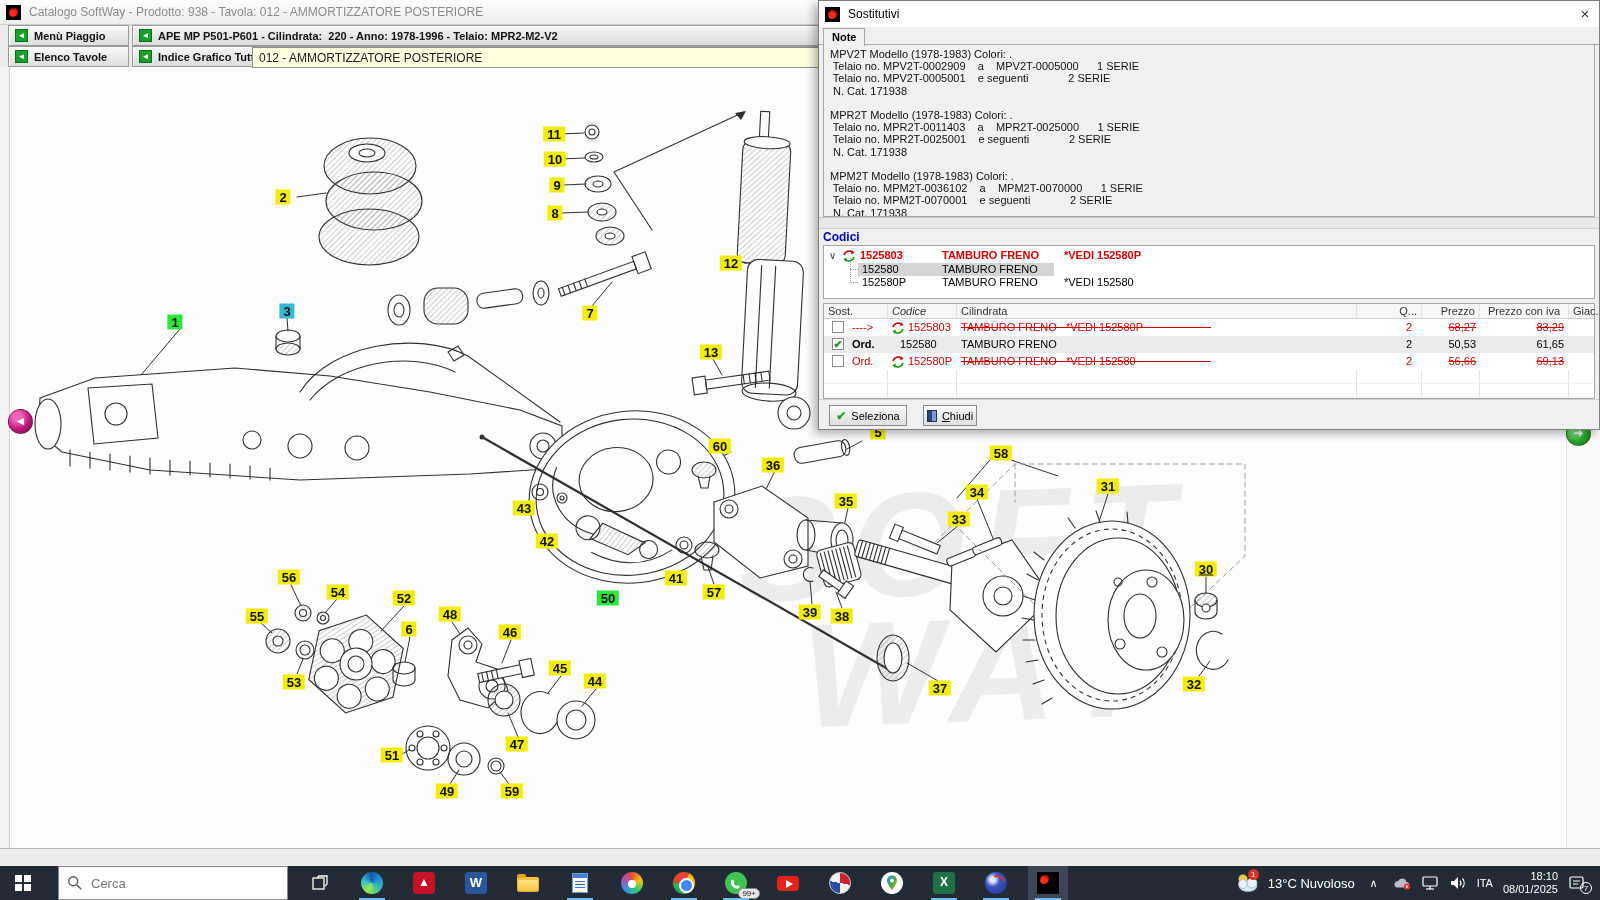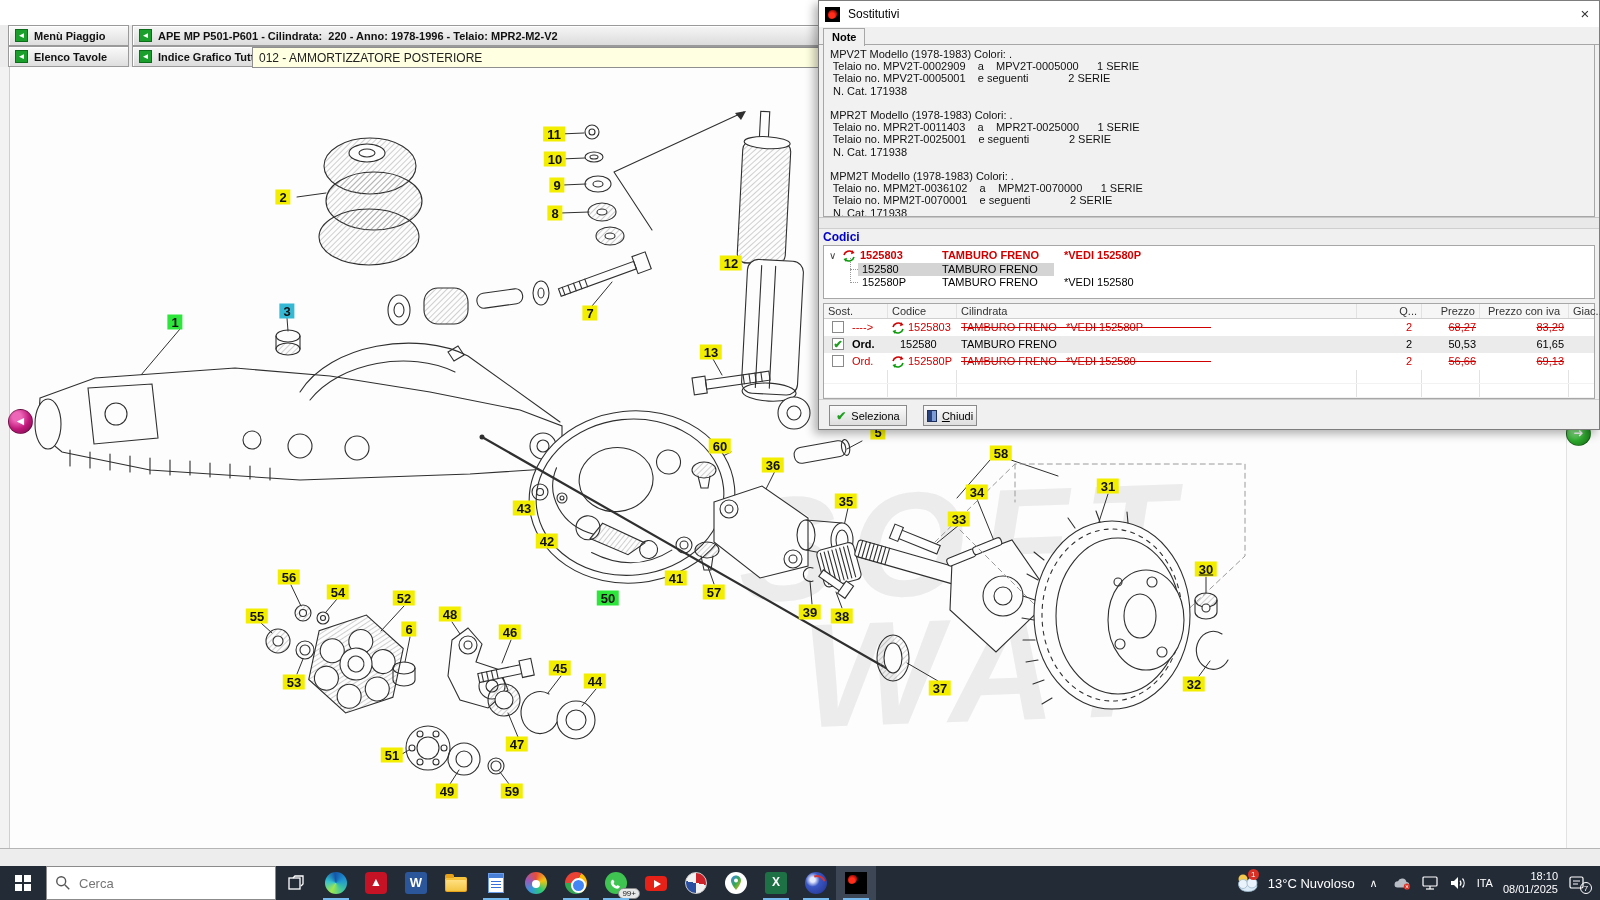--- a/index.html
+++ b/index.html
@@ -89,21 +89,21 @@
   .dotv { position:absolute; left:26px; top:12px; width:1px; height:23px; border-left:1px dotted #9a9a9a; }
   .doth { position:absolute; left:26px; width:8px; height:1px; border-top:1px dotted #9a9a9a; }
   .chev { position:absolute; left:5px; top:0; font-size:10px; color:#444; }
   .sub-ico { display:inline-block; width:12px; height:12px; vertical-align:-2px; }
   .trow .sub-ico { position:absolute; left:19px; top:1px; }
 
   #table-box { left:4px; top:302px; width:772px; height:96px; background:#fff; border:1px solid #a7a7a7; }
   .thead { position:absolute; left:0; top:0; width:770px; height:15px; background:#f6f6f6;
     border-bottom:1px solid #cfcfcf; font-size:11px; color:#333; }
   .col { position:absolute; top:0; height:100%; border-right:1px solid #e2e2e2; padding:1px 4px; }
-  .c-sost { left:0; width:64px; } .c-cod { left:64px; width:69px; } .c-desc { left:133px; width:400px; }
+  .c-sost { left:0; width:64px; } .c-cod { left:64px; width:69px;font-style:italic; } .c-desc { left:133px; width:400px; }
   .c-q { left:533px; width:65px; text-align:right; } .c-prz { left:598px; width:58px; text-align:right; }
   .c-iva { left:656px; width:89px; text-align:center; } .c-giac { left:745px; width:25px; border-right:none; }
   .drow { position:absolute; left:0; width:770px; height:17px; font-size:11px; line-height:17px; }
   #drow1 { top:15px; } #drow2 { top:32px; background:#ebebeb; } #drow3 { top:49px; }
   .cbx { position:absolute; left:8px; top:2px; width:12px; height:12px; background:#fff;
     border:1px solid #8a8a8a; font-size:11px; line-height:11px; text-align:center; color:#1f9e1f;
     font-weight:bold; }
   .sostlbl { position:absolute; left:28px; }
   .drow .sub-ico { position:absolute; left:68px; top:3px; }
   .codelbl { position:absolute; left:84px; }
@@ -123,21 +123,21 @@
     border:1px solid #8a8a8a; font-size:11px; display:flex; align-items:center; justify-content:center;
     gap:5px; cursor:pointer; }
   #btn-sel { left:10px; width:78px; } #btn-chiudi { left:104px; width:54px; }
   #btn-sel .ck { color:#1f9e1f; font-weight:bold; font-size:12px; }
   .door-ico { width:10px; height:12px; background:linear-gradient(90deg,#28427e 0 55%, #7d9bd6 55%);
     border:1px solid #1d2f5c; }
   #btn-chiudi .lbl::first-letter { text-decoration:underline; }
 
   
   #taskbar { left:0; top:866px; width:1600px; height:34px; background:#232b37; z-index:50;
-    display:flex; align-items:center; color:#fff; }
+    display:flex; align-items:center; color:#fff;gap:12px; }
   .tb-cell { width:40px; height:34px; display:flex; align-items:center; justify-content:center;
     position:relative; cursor:pointer; flex:0 0 auto; }
   .tb-cell.active::after { content:""; position:absolute; bottom:0; left:7px; right:7px; height:2px;
     background:#76b9ed; }
   .tb-cell.focused { background:#3d4654; }
   #start-btn { width:46px; }
   .win-logo { width:16px; height:16px; display:grid; grid-template-columns:7px 7px;
     grid-template-rows:7px 7px; gap:2px; }
   .win-logo span { background:#fff; }
   #search-box { width:230px; height:34px; background:#fff; border:1px solid #8b8b8b;
@@ -190,20 +190,24 @@
   #clock { font-size:11px; text-align:right; line-height:13px; cursor:pointer; }
   #notif { position:relative; cursor:pointer; }
   .nbadge { position:absolute; right:-6px; bottom:-3px; width:12px; height:12px; border-radius:50%;
     border:1px solid #fff; font-size:8px; line-height:11px; text-align:center; color:#fff; }
 </style>
 </head>
 <body>
 
 <div id="screen">
 
+  <div id="app-titlebar" class="abs">
+    <span class="flame-ico"></span>
+    <span class="ttl">Catalogo SoftWay - Prodotto: 938 - Tavola: 012 - AMMORTIZZATORE POSTERIORE</span>
+  </div>
 
   <div id="row1" class="tb-row abs">
     <div class="nav-btn" style="left:8px;width:121px;">
       <span class="gr-ico">◄</span>
       <span>Menù Piaggio</span>
     </div>
     <div class="nav-bar" style="left:132px;width:1468px;">
       <span class="gr-ico">◄</span>
       <span>APE MP P501-P601 - Cilindrata:  220 - Anno: 1978-1996 - Telaio: MPR2-M2-V2</span>
     </div>

